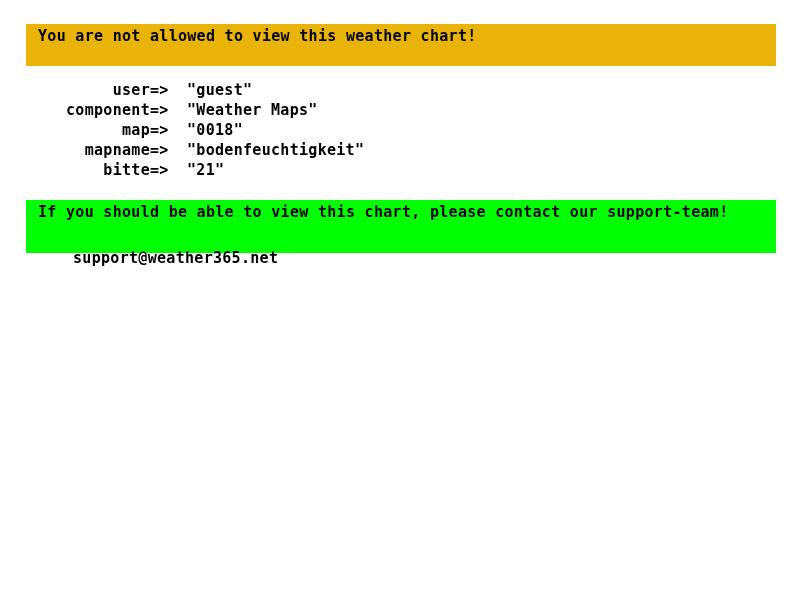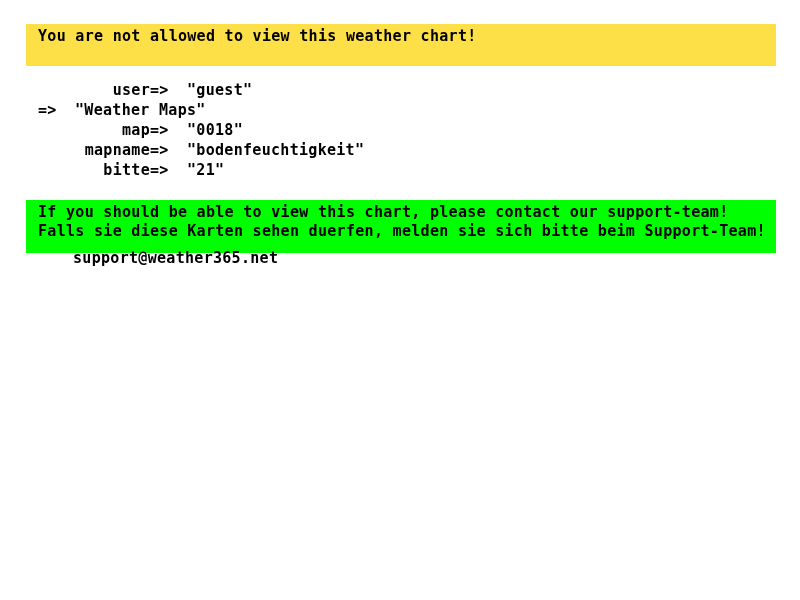--- a/index.html
+++ b/index.html
@@ -23,21 +23,21 @@
     position: absolute;
     left: 26px;
     width: 750px;
     height: 42px;
     box-sizing: border-box;
     padding: 3px 0 0 12px;
     line-height: 19px;
     white-space: nowrap;
     overflow: hidden;
   }
-  .banner-error { top: 24px;  background: #fde047; }
+  .banner-error { top: 24px;  background: #eab308; }
   .banner-info  { top: 200px; background: #00ff00; height: 53px; }
   .details {
     position: absolute;
     left: 38px;
     top: 80px;
   }
   .kv-row {
     display: flex;
     line-height: 20px;
     white-space: pre;
@@ -65,20 +65,21 @@
     <div>You are not allowed to view this weather chart!</div>
   </div>
 
   <div class="details">
     <div class="kv-row">
       <span class="kv-key">user</span>
       <span class="kv-arrow">=&gt;</span>
       <span class="kv-value">"guest"</span>
     </div>
     <div class="kv-row">
+      <span class="kv-key">component</span>
       <span class="kv-arrow">=&gt;</span>
       <span class="kv-value">"Weather Maps"</span>
     </div>
     <div class="kv-row">
       <span class="kv-key">map</span>
       <span class="kv-arrow">=&gt;</span>
       <span class="kv-value">"0018"</span>
     </div>
     <div class="kv-row">
       <span class="kv-key">mapname</span>
@@ -87,20 +88,19 @@
     </div>
     <div class="kv-row">
       <span class="kv-key">bitte</span>
       <span class="kv-arrow">=&gt;</span>
       <span class="kv-value">"21"</span>
     </div>
   </div>
 
   <div class="banner banner-info">
     <div>If you should be able to view this chart, please contact our support-team!</div>
-    <div>Falls sie diese Karten sehen duerfen, melden sie sich bitte beim Support-Team!</div>
   </div>
 
   <div class="footer">
     <span>support@weather365.net</span>
   </div>
 
 </div>
 
 </body></html>

